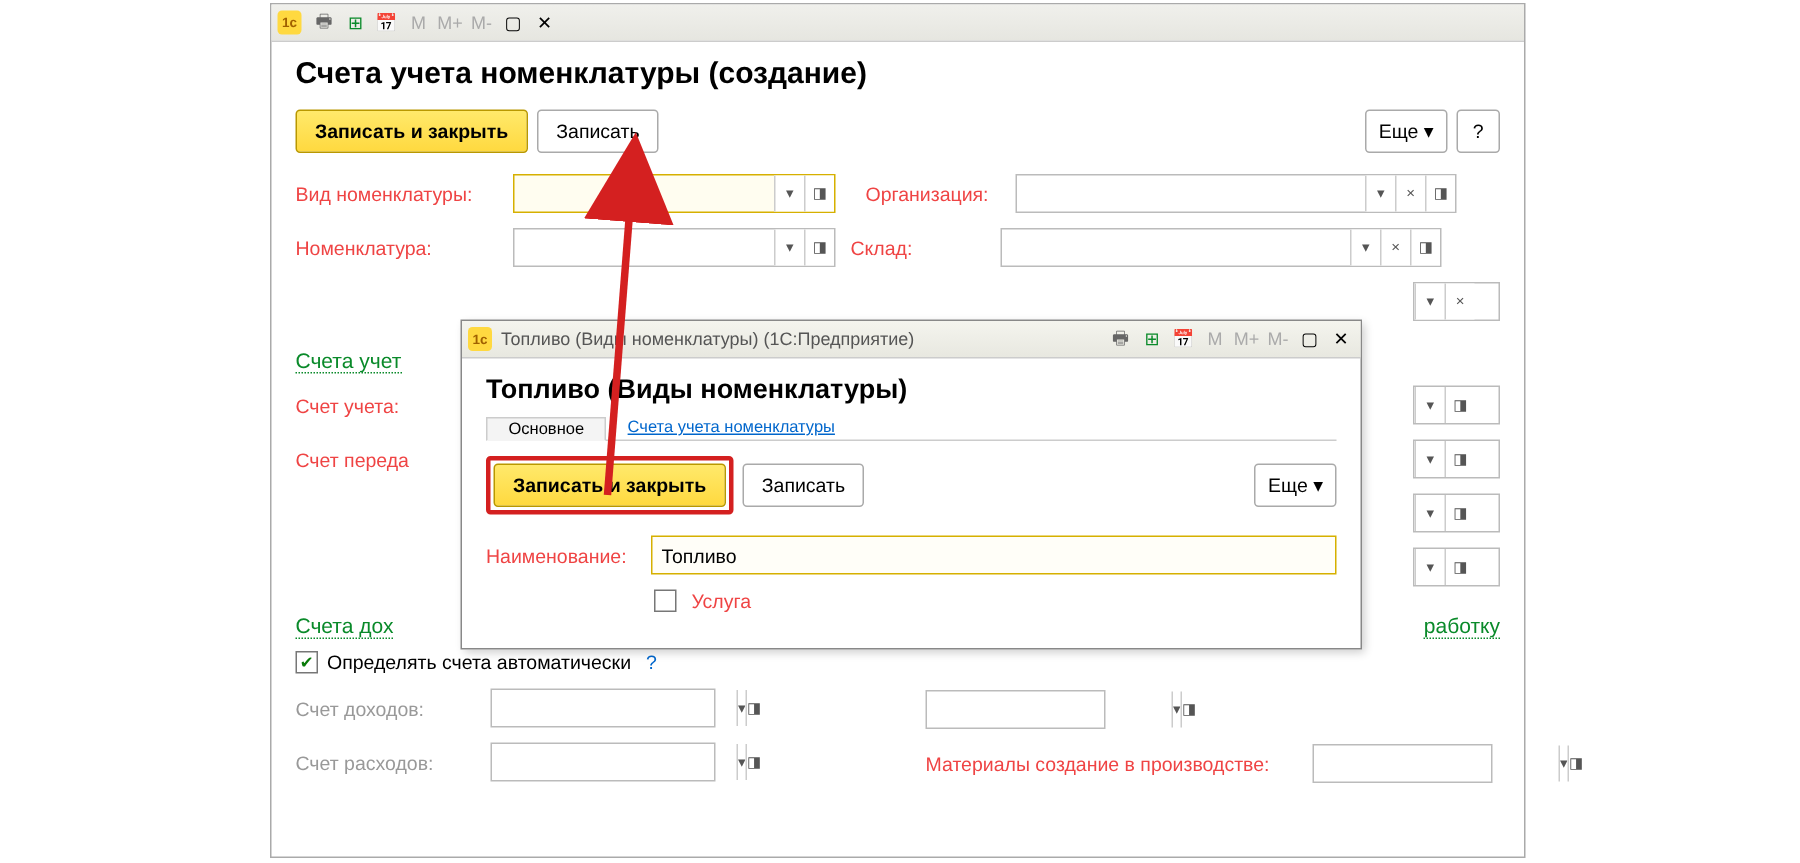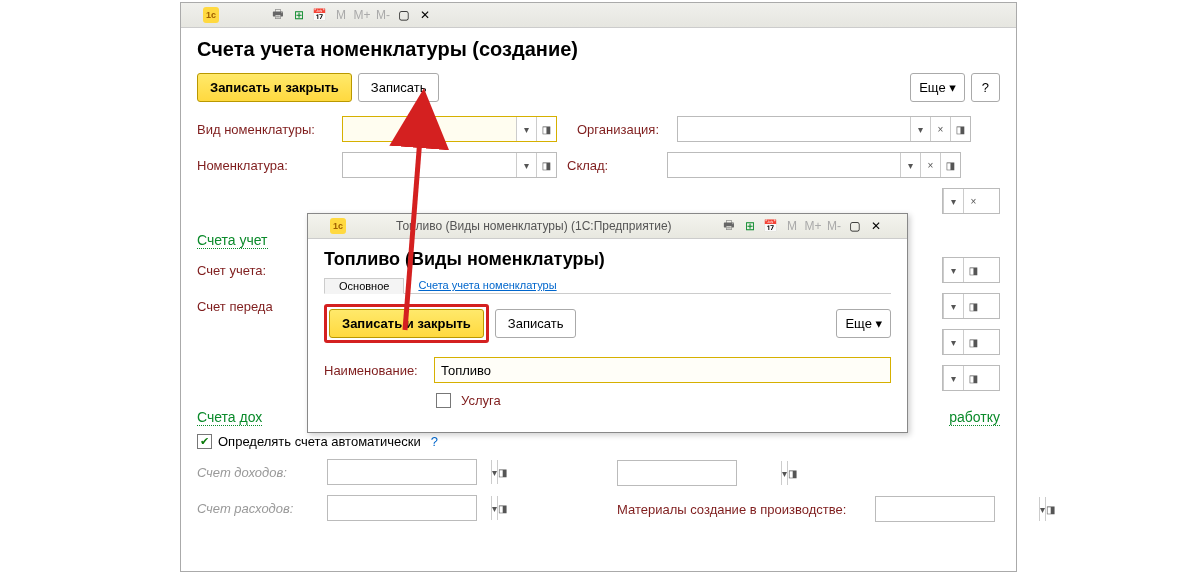--- a/index.html
+++ b/index.html
@@ -1,39 +1,39 @@
 <!DOCTYPE html>
 <html><head>
 <meta charset="utf-8">
 <style>
   * { box-sizing: border-box; margin: 0; padding: 0; font-family: Arial, sans-serif; }
   body { background: #fff; width: 1200px; height: 575px; position: relative; overflow: hidden; }
   
   .main-window { position: absolute; left: 180px; top: 2px; width: 837px; height: 570px; border: 1px solid #aaa; background: #fff; }
   
-  .titlebar { height: 25px; background: linear-gradient(#f0f0ec, #e6e6e0); border-bottom: 1px solid #ccc; display: flex; align-items: center; padding: 0 22px; gap: 44px; }
+  .titlebar { height: 25px; background: linear-gradient(#f0f0ec, #e6e6e0); border-bottom: 1px solid #ccc; display: flex; align-items: center; padding: 0 4px; }
   .tb-icon { width: 16px; height: 16px; background: #ffd940; border-radius: 3px; margin-right: 6px; display: flex; align-items: center; justify-content: center; font-size: 9px; color: #a06000; font-weight: bold; }
   .tb-title { flex: 1; font-size: 12px; color: #888; }
   .tb-tools { display: flex; gap: 3px; align-items: center; }
   .tb-tool { width: 18px; height: 18px; display: flex; align-items: center; justify-content: center; font-size: 12px; cursor: pointer; }
   .tb-tool.disabled { color: #aaa; }
   
   .content { padding: 10px 16px; }
   .page-title { font-size: 20px; font-weight: bold; margin-bottom: 12px; }
   
   .toolbar { display: flex; gap: 6px; margin-bottom: 14px; align-items: center; }
   .btn { border: 1px solid #aaa; background: #fff; padding: 6px 12px; font-size: 13px; cursor: pointer; border-radius: 3px; }
   .btn-primary { background: linear-gradient(#ffe96b, #ffd93f); border-color: #b99800; font-weight: bold; }
   .btn-more { padding: 6px 8px; }
   .btn-help { padding: 6px 10px; }
   .spacer { flex: 1; }
   
   .form-row { display: flex; align-items: center; gap: 10px; margin-bottom: 10px; }
-  .field-label { font-size: 13px; color: #7f1d1d; min-width: 120px; }
-  .field-label.disabled { color: #999; font-style: italic; }
+  .field-label { font-size: 13px; color: #ef4444; min-width: 120px; }
+  .field-label.disabled { color: #999; }
   
   .combo { display: flex; border: 1px solid #bbb; height: 26px; background: #fff; }
   .combo.hl { border: 1px solid #d6b000; background: #fffdf0; }
   .combo-input { flex: 1; border: none; padding: 0 4px; font-size: 12px; background: transparent; }
   .combo-btn { width: 20px; border-left: 1px solid #ccc; display: flex; align-items: center; justify-content: center; font-size: 10px; color: #555; cursor: pointer; background: #fff; }
   
   .section-title { color: #0a8a2a; font-size: 14px; margin-top: 8px; margin-bottom: 8px; text-decoration: underline dotted transparent; border-bottom: 1px dotted #0a8a2a; display: inline-block; text-align: right; }
   
   .checkbox-row { display: flex; align-items: center; gap: 6px; font-size: 13px; }
   .checkbox { width: 15px; height: 15px; border: 1px solid #777; display: flex; align-items: center; justify-content: center; font-size: 11px; color: #0a7a0a; }

